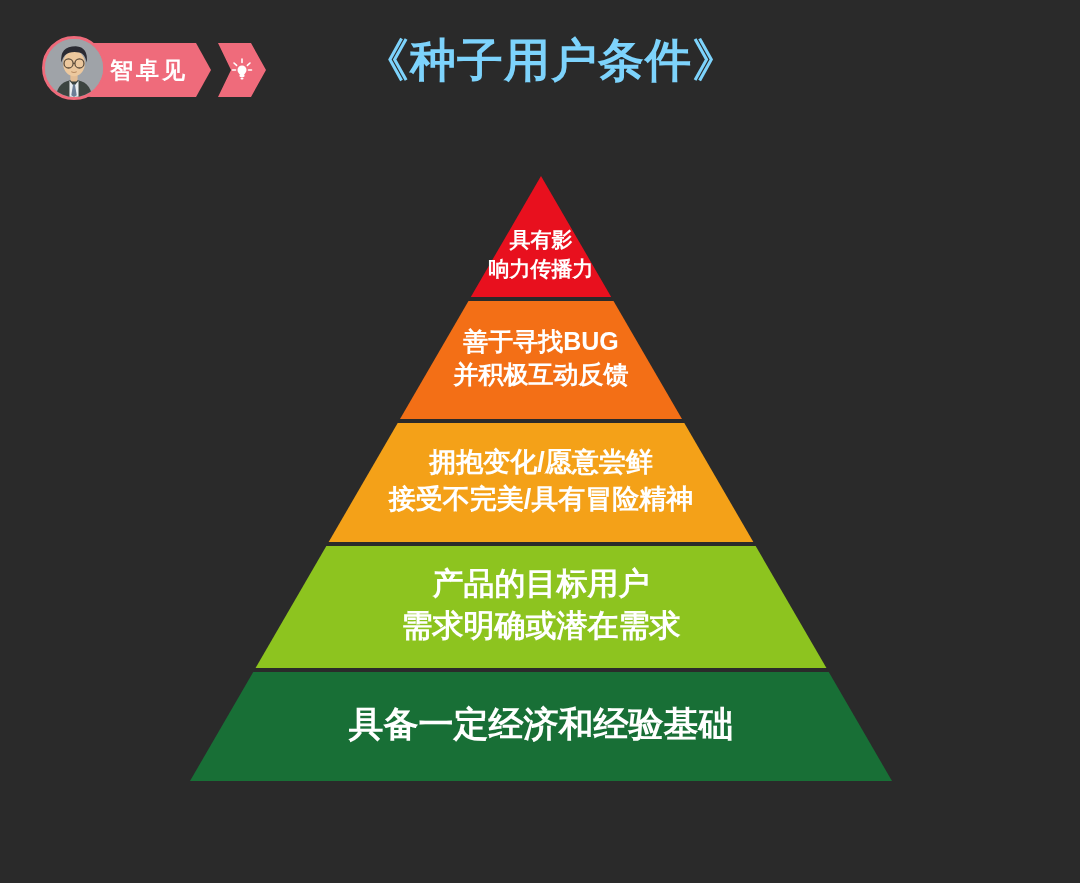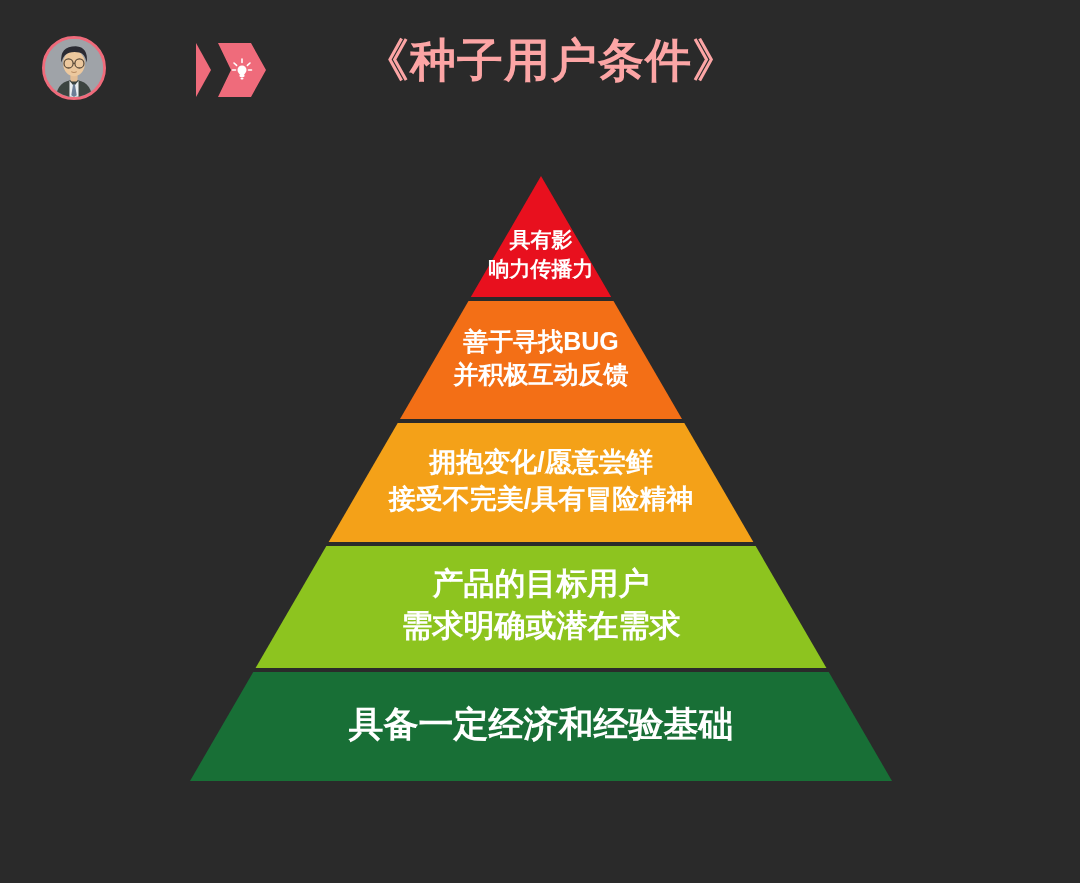--- a/index.html
+++ b/index.html
@@ -78,38 +78,41 @@
 
         <path d="M18 26 Q16 8 34 8 Q48 9 46 26 Q44 16 38 15 Q28 13 22 18 Q19 21 18 26 Z" fill="#2B2B33"></path>
 
         <circle cx="26" cy="27" r="5" fill="none" stroke="#5A4A3A" stroke-width="1.4"></circle>
         <circle cx="38" cy="27" r="5" fill="none" stroke="#5A4A3A" stroke-width="1.4"></circle>
         <line x1="31" y1="27" x2="33" y2="27" stroke="#5A4A3A" stroke-width="1.4"></line>
 
         <path d="M29 36 Q32 38 35 36" fill="none" stroke="#B98C63" stroke-width="1.2"></path>
       </svg>
     </div>
+    <div class="badge-pill" style="background: rgb(239, 107, 123);">
+      <span class="badge-pill-label">智卓见</span>
+    </div>
     <div class="badge-pill-point" style="border-left-color: rgb(239, 107, 123);"></div>
     <div class="badge-arrow" style="background: rgb(239, 107, 123);">
       <svg width="22" height="26" viewBox="0 0 22 26">
         <circle cx="11" cy="13" r="4.5" fill="#FFFFFF"></circle>
         <rect x="8.5" y="17" width="5" height="3" rx="1" fill="#FFFFFF"></rect>
         <rect x="9.5" y="20.5" width="3" height="2" rx="1" fill="#FFFFFF"></rect>
         <g stroke="#FFFFFF" stroke-width="1.6" stroke-linecap="round">
           <line x1="11" y1="2" x2="11" y2="5.5"></line>
           <line x1="3" y1="6" x2="5.6" y2="8.4"></line>
           <line x1="19" y1="6" x2="16.4" y2="8.4"></line>
           <line x1="1.5" y1="13" x2="4.5" y2="13"></line>
           <line x1="20.5" y1="13" x2="17.5" y2="13"></line>
         </g>
       </svg>
     </div>
   </div>
 
-  <h1 class="page-title" style="color: #fca5a5; padding-left: 22px;">《种子用户条件》</h1>
+  <h1 class="page-title" style="color: #7dd3fc; padding-left: 22px;">《种子用户条件》</h1>
 
   <svg class="pyramid-svg" id="pyramid" viewBox="0 0 1080 883">
       <polygon points="541,176 611.2,297 470.8,297" fill="#E8101E"></polygon>
       <text x="541" y="241.685" text-anchor="middle" dominant-baseline="middle" font-size="21">具有影</text>
       <text x="541" y="270.035" text-anchor="middle" dominant-baseline="middle" font-size="21">响力传播力</text>
       <polygon points="468.4793388429752,301 613.5206611570247,301 681.9801652892562,419 400.0198347107438,419" fill="#F36F16"></polygon>
       <text x="541" y="343.125" text-anchor="middle" dominant-baseline="middle" font-size="25">善于寻找BUG</text>
       <text x="541" y="376.875" text-anchor="middle" dominant-baseline="middle" font-size="25">并积极互动反馈</text>
       <polygon points="397.699173553719,423 684.300826446281,423 753.3404958677686,542 328.6595041322314,542" fill="#F4A118"></polygon>
       <text x="541" y="464.275" text-anchor="middle" dominant-baseline="middle" font-size="27">拥抱变化/愿意尝鲜</text>

